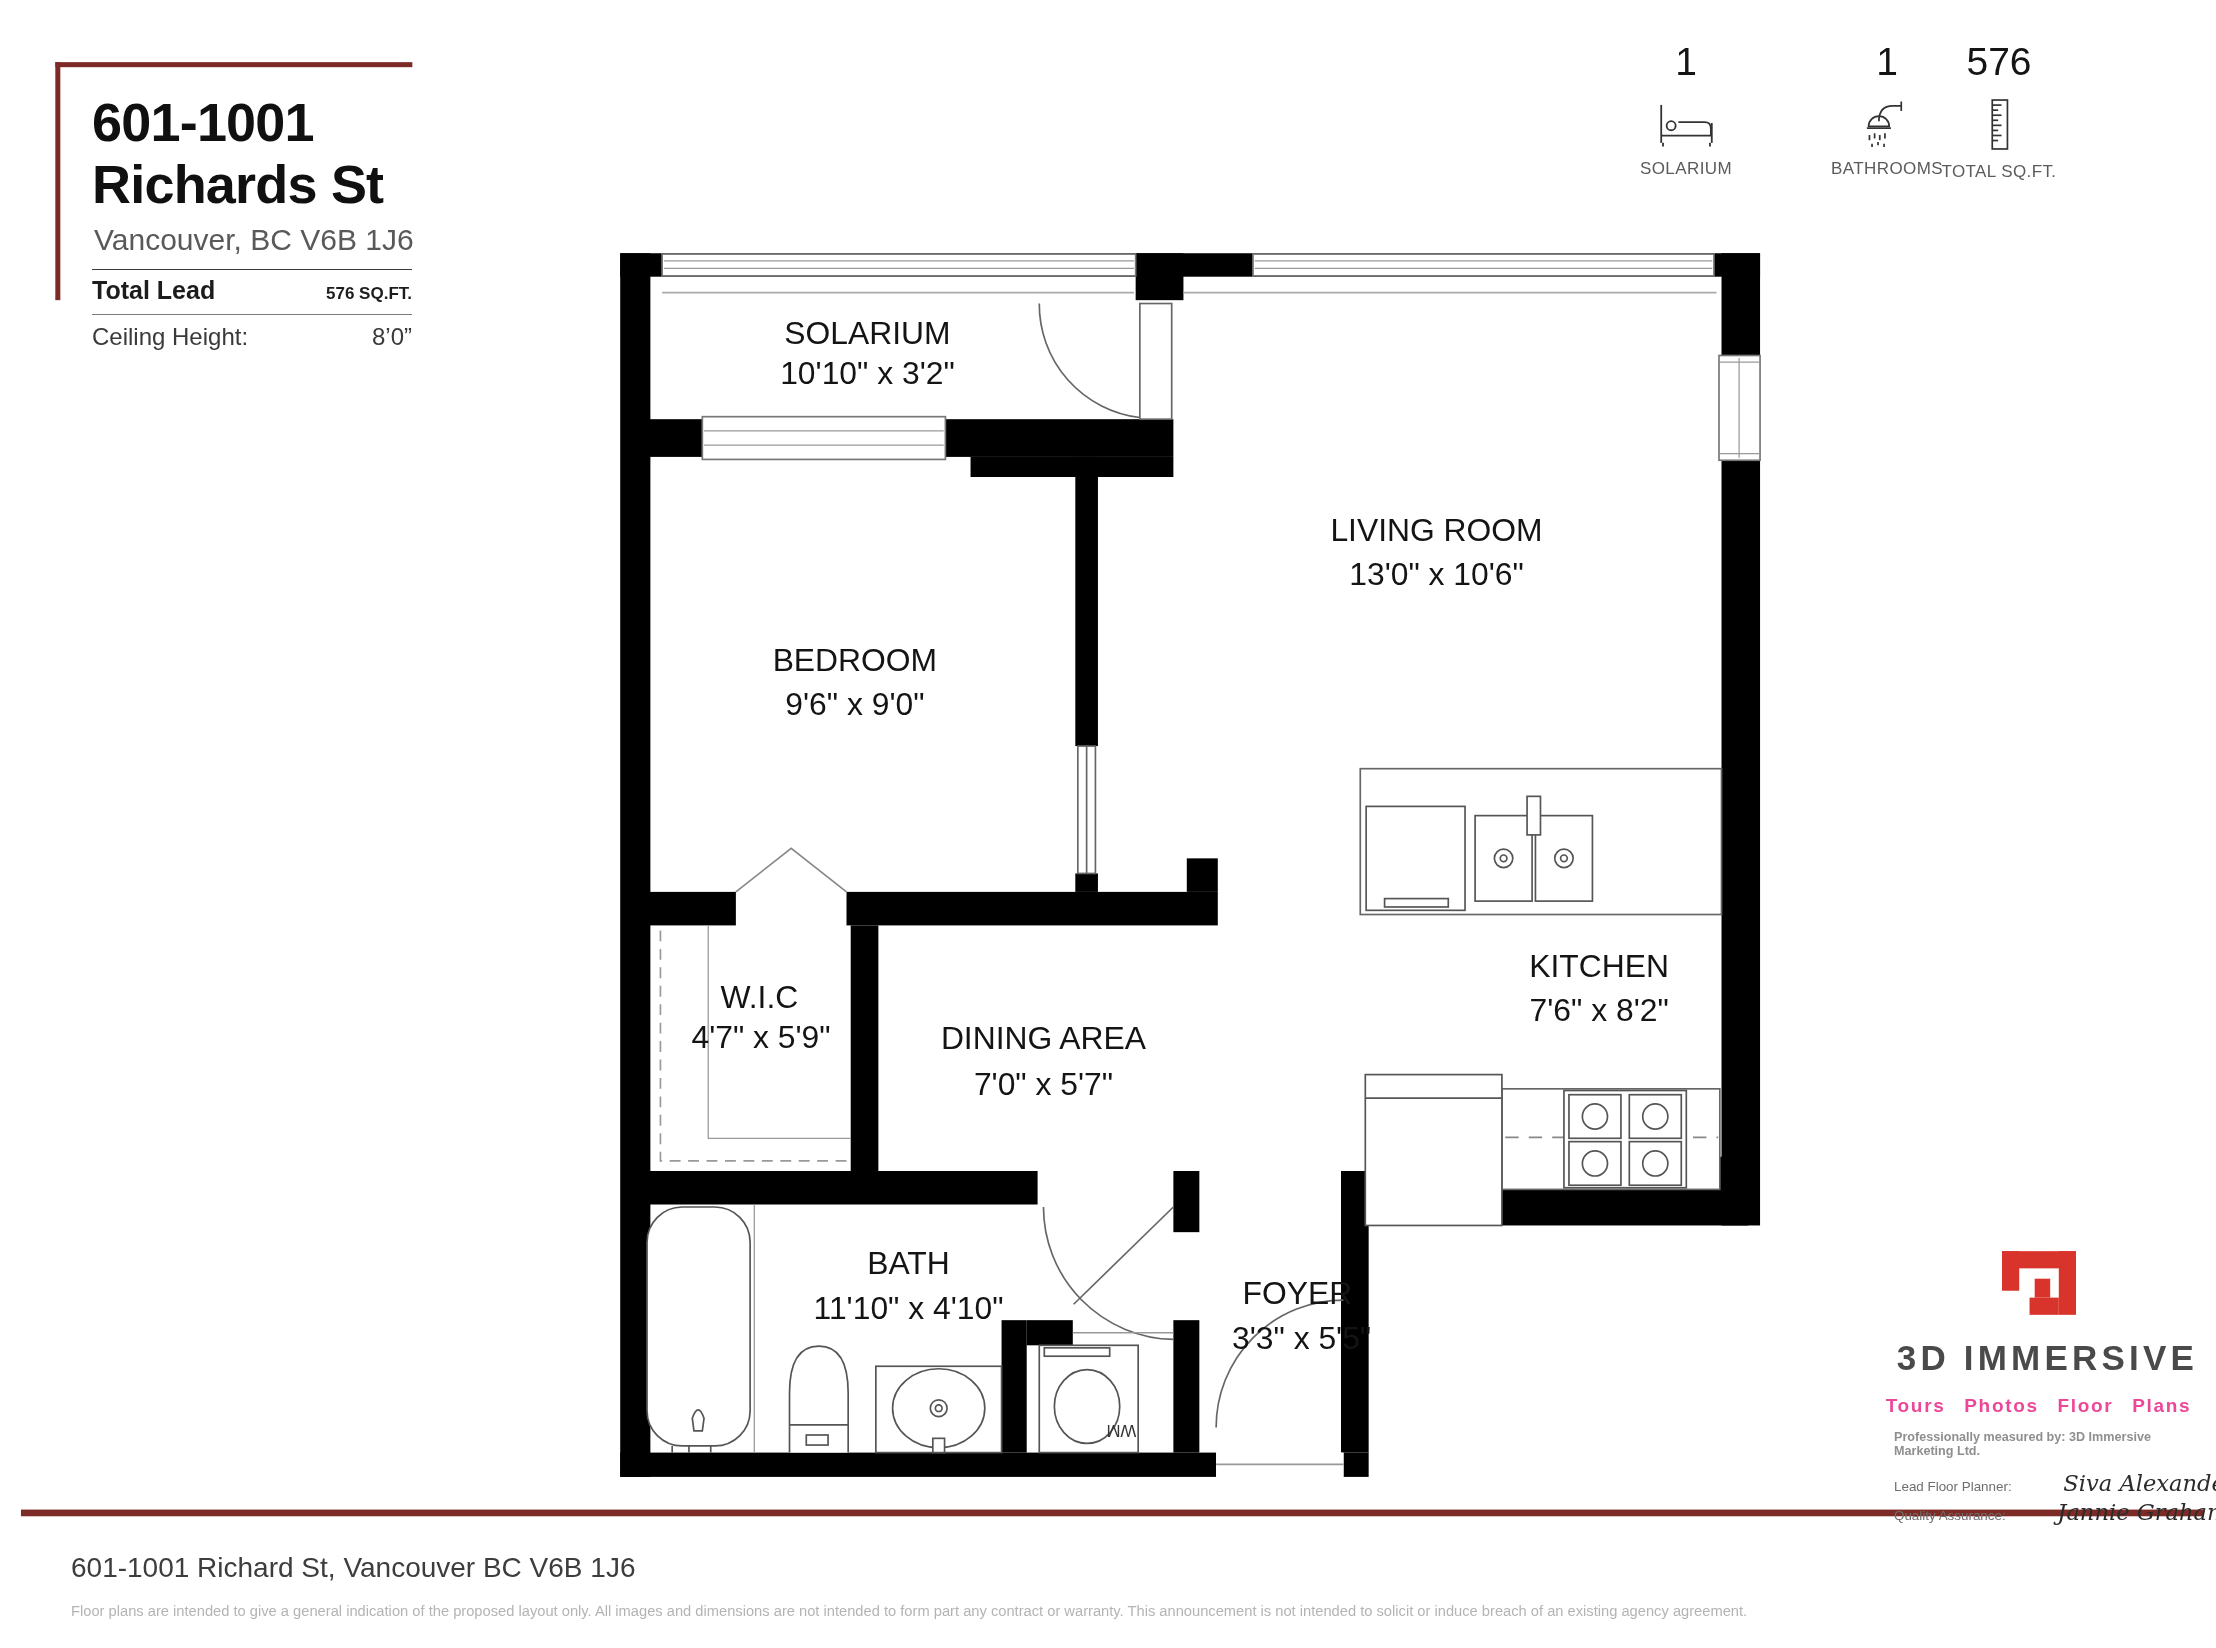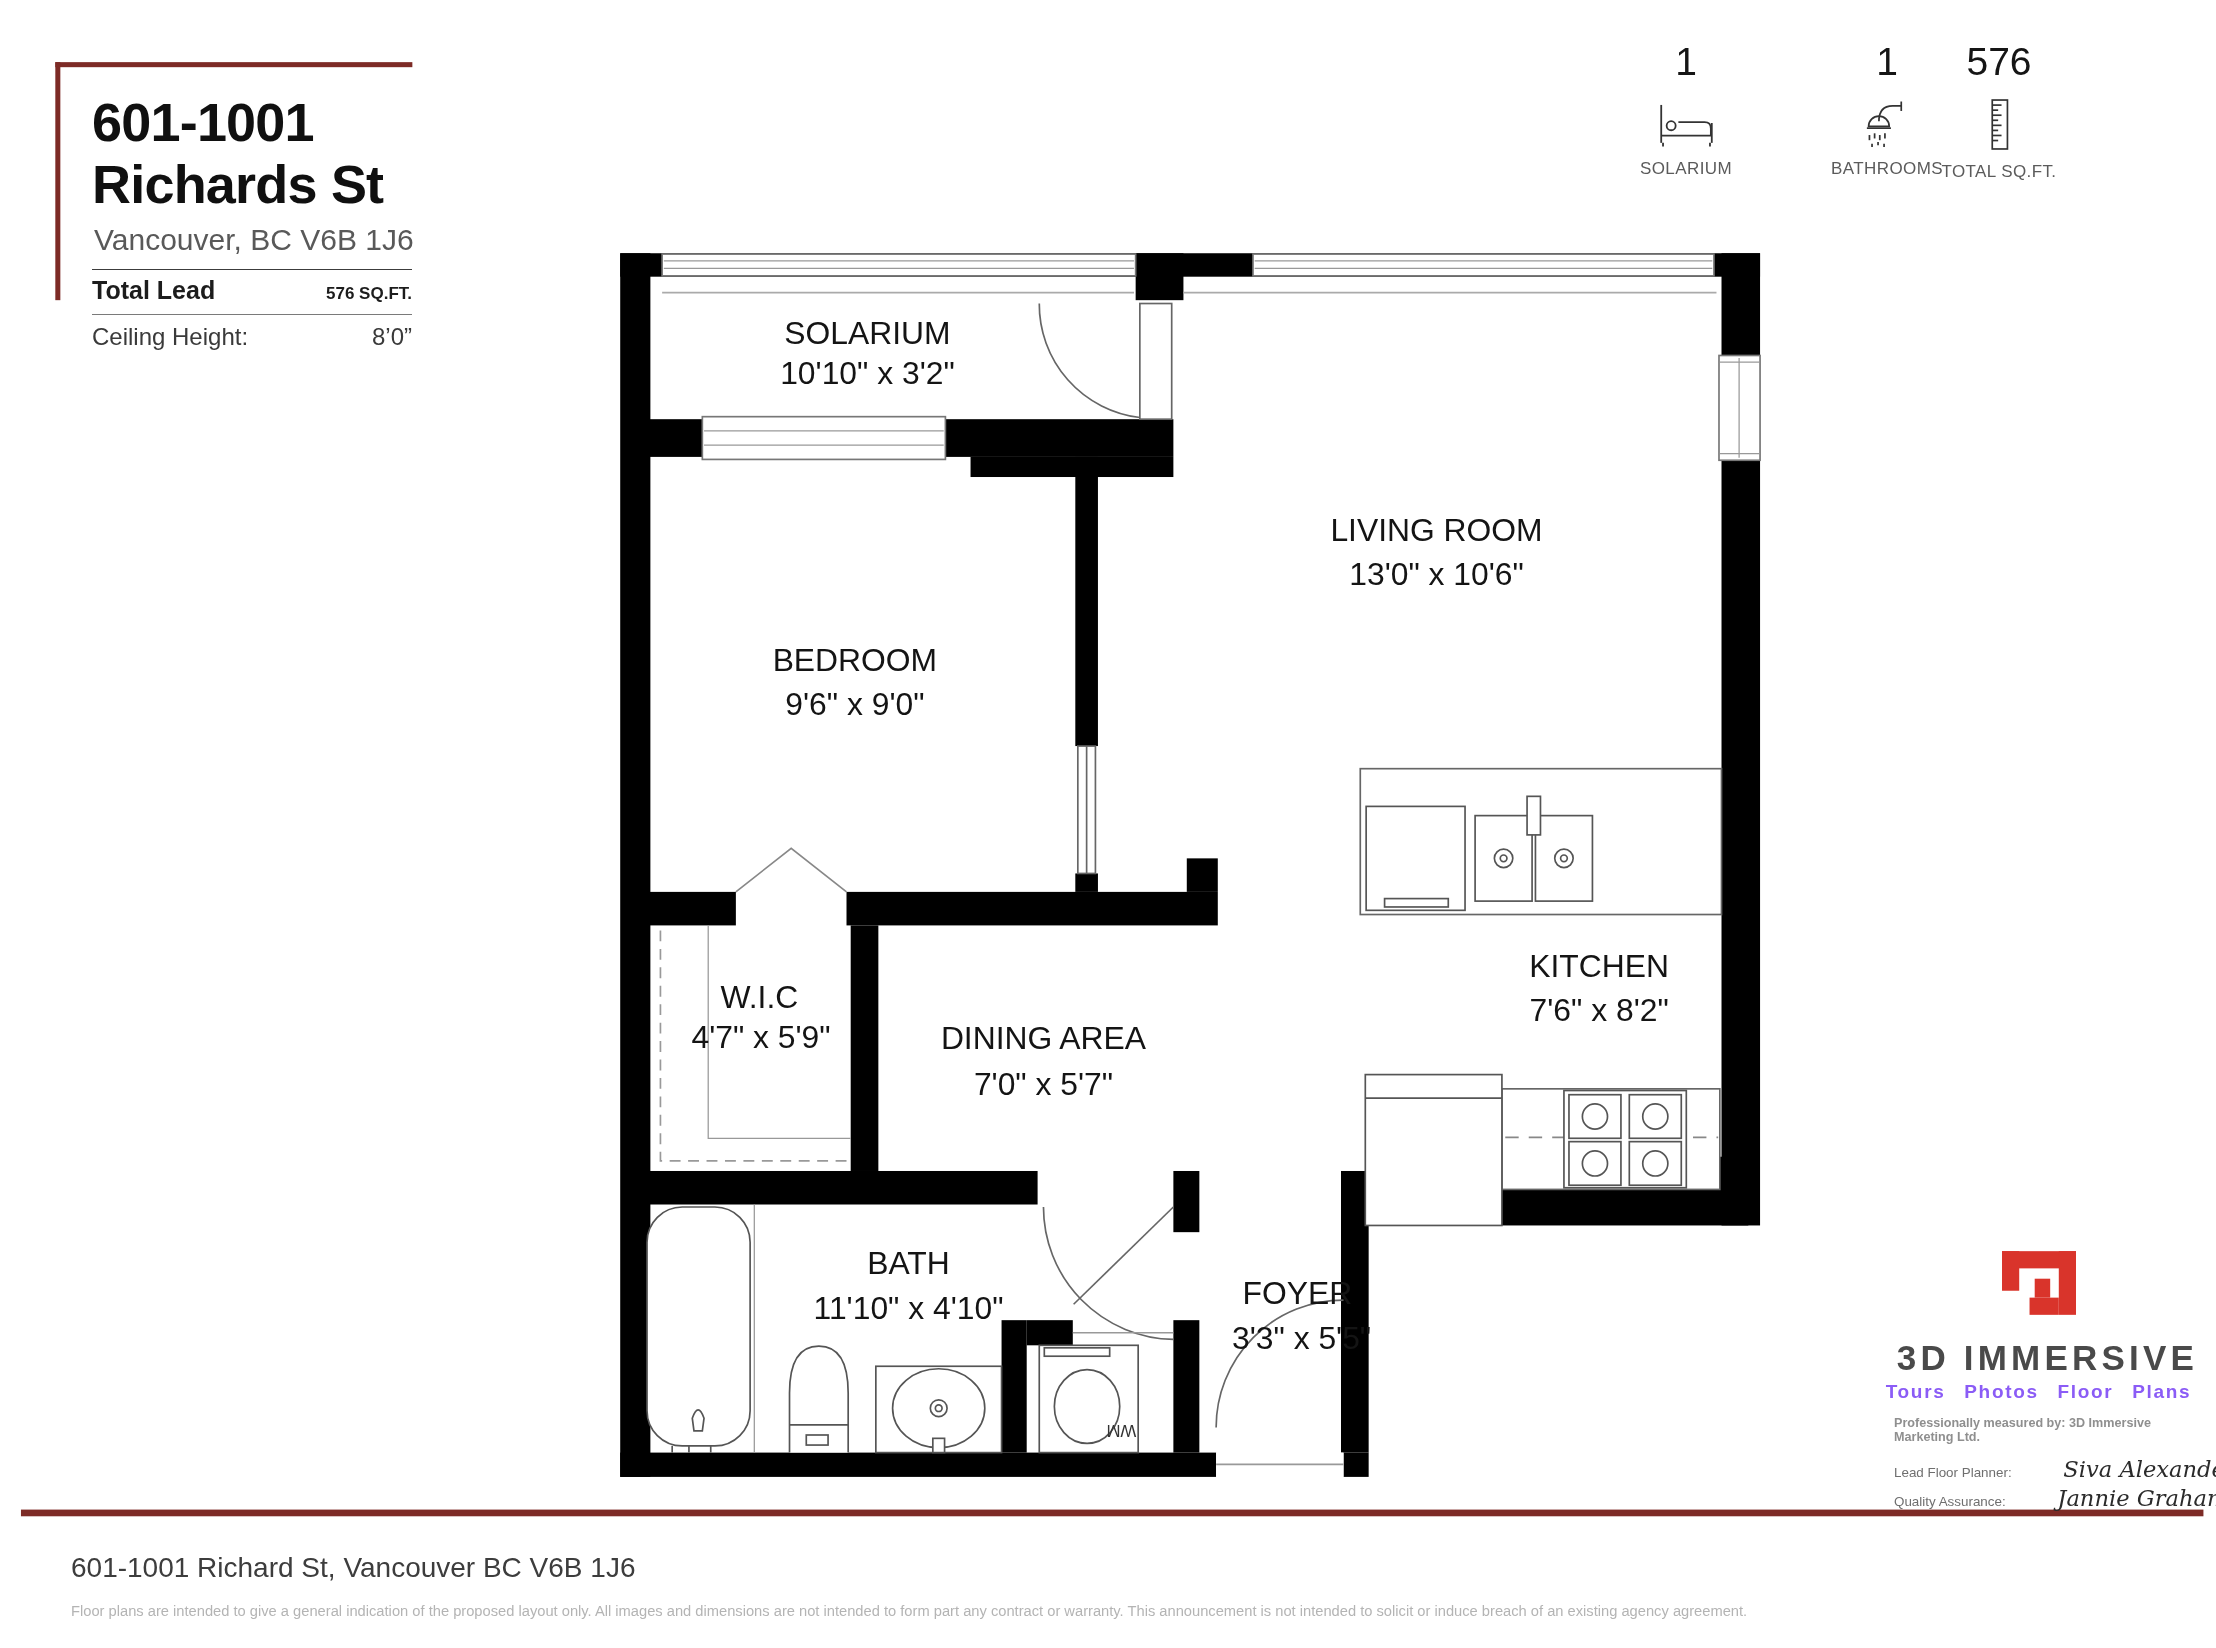--- a/index.html
+++ b/index.html
@@ -24,21 +24,21 @@
   .stat{position:absolute;top:40px;width:176px;text-align:center;}
   .stat .num{font-size:39px;color:#151515;}
   .stat .ic{margin:13.4px auto 6.7px auto;}
   .stat .lbl{font-size:17px;color:#5b5b5b;letter-spacing:0.4px;}
   .stat-bed{left:1598px;} .stat-bath{left:1799px;} .stat-sq{left:1911px;}
 
   
   .brand{position:absolute;left:1879px;top:1251px;width:319px;text-align:center;}
   .brand .logo{margin:0 auto;}
   .brand .bname{margin-top:20px;font-size:35px;font-weight:bold;color:#4a4a4a;letter-spacing:4.2px;text-align:right;}
-  .brand .btag{margin-top:3px;font-size:19px;font-weight:bold;color:#8b5cf6;letter-spacing:1.7px;word-spacing:11.7px;}
+  .brand .btag{margin-top:17px;font-size:19px;font-weight:bold;color:#ec4899;letter-spacing:1.7px;word-spacing:11.7px;}
   .brand .bmeasured{margin-top:13.4px;font-size:12.6px;font-weight:bold;color:#8f8f8f;text-align:left;padding-left:15px;}
   .brand .brow{margin-top:11.7px;text-align:left;padding-left:15px;display:flex;align-items:baseline;gap:40px;}
   .brand .brow + .brow{margin-top:3.4px;}
   .brand .blabel{font-size:13.4px;color:#6f6f6f;white-space:nowrap;}
   .brand .bsig{margin-left:11.7px;font-family:"DejaVu Serif",serif;font-style:italic;font-size:22.6px;color:#2b2b2b;white-space:nowrap;}
 
   
   .f-title{position:absolute;left:71px;top:1552px;font-size:28px;font-weight:normal;color:#3d3d3d;}
   .f-disc{position:absolute;left:71px;top:1603px;font-size:14.7px;color:#b4b4b4;}
 

